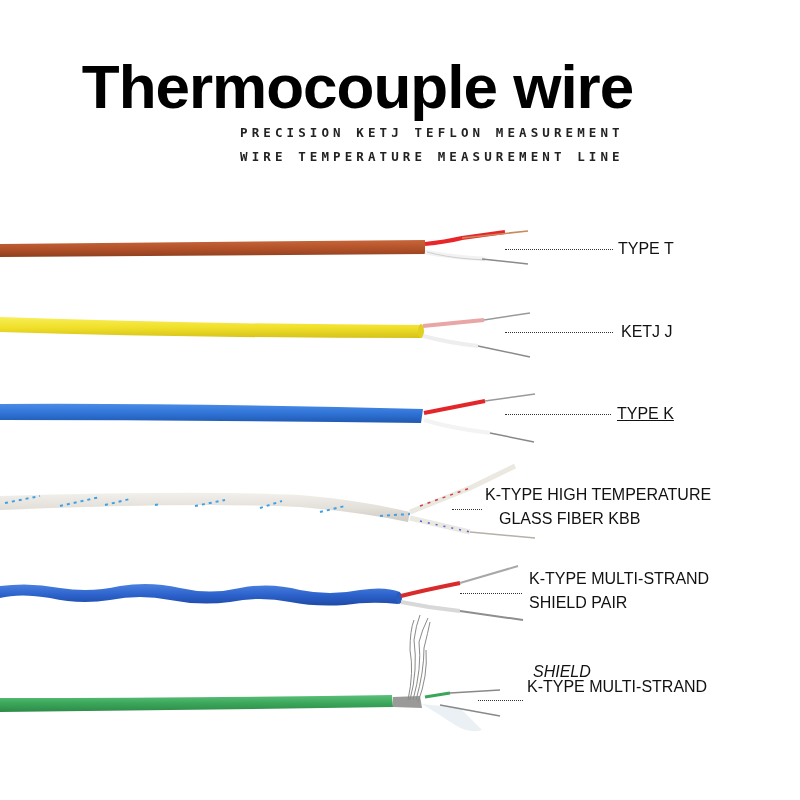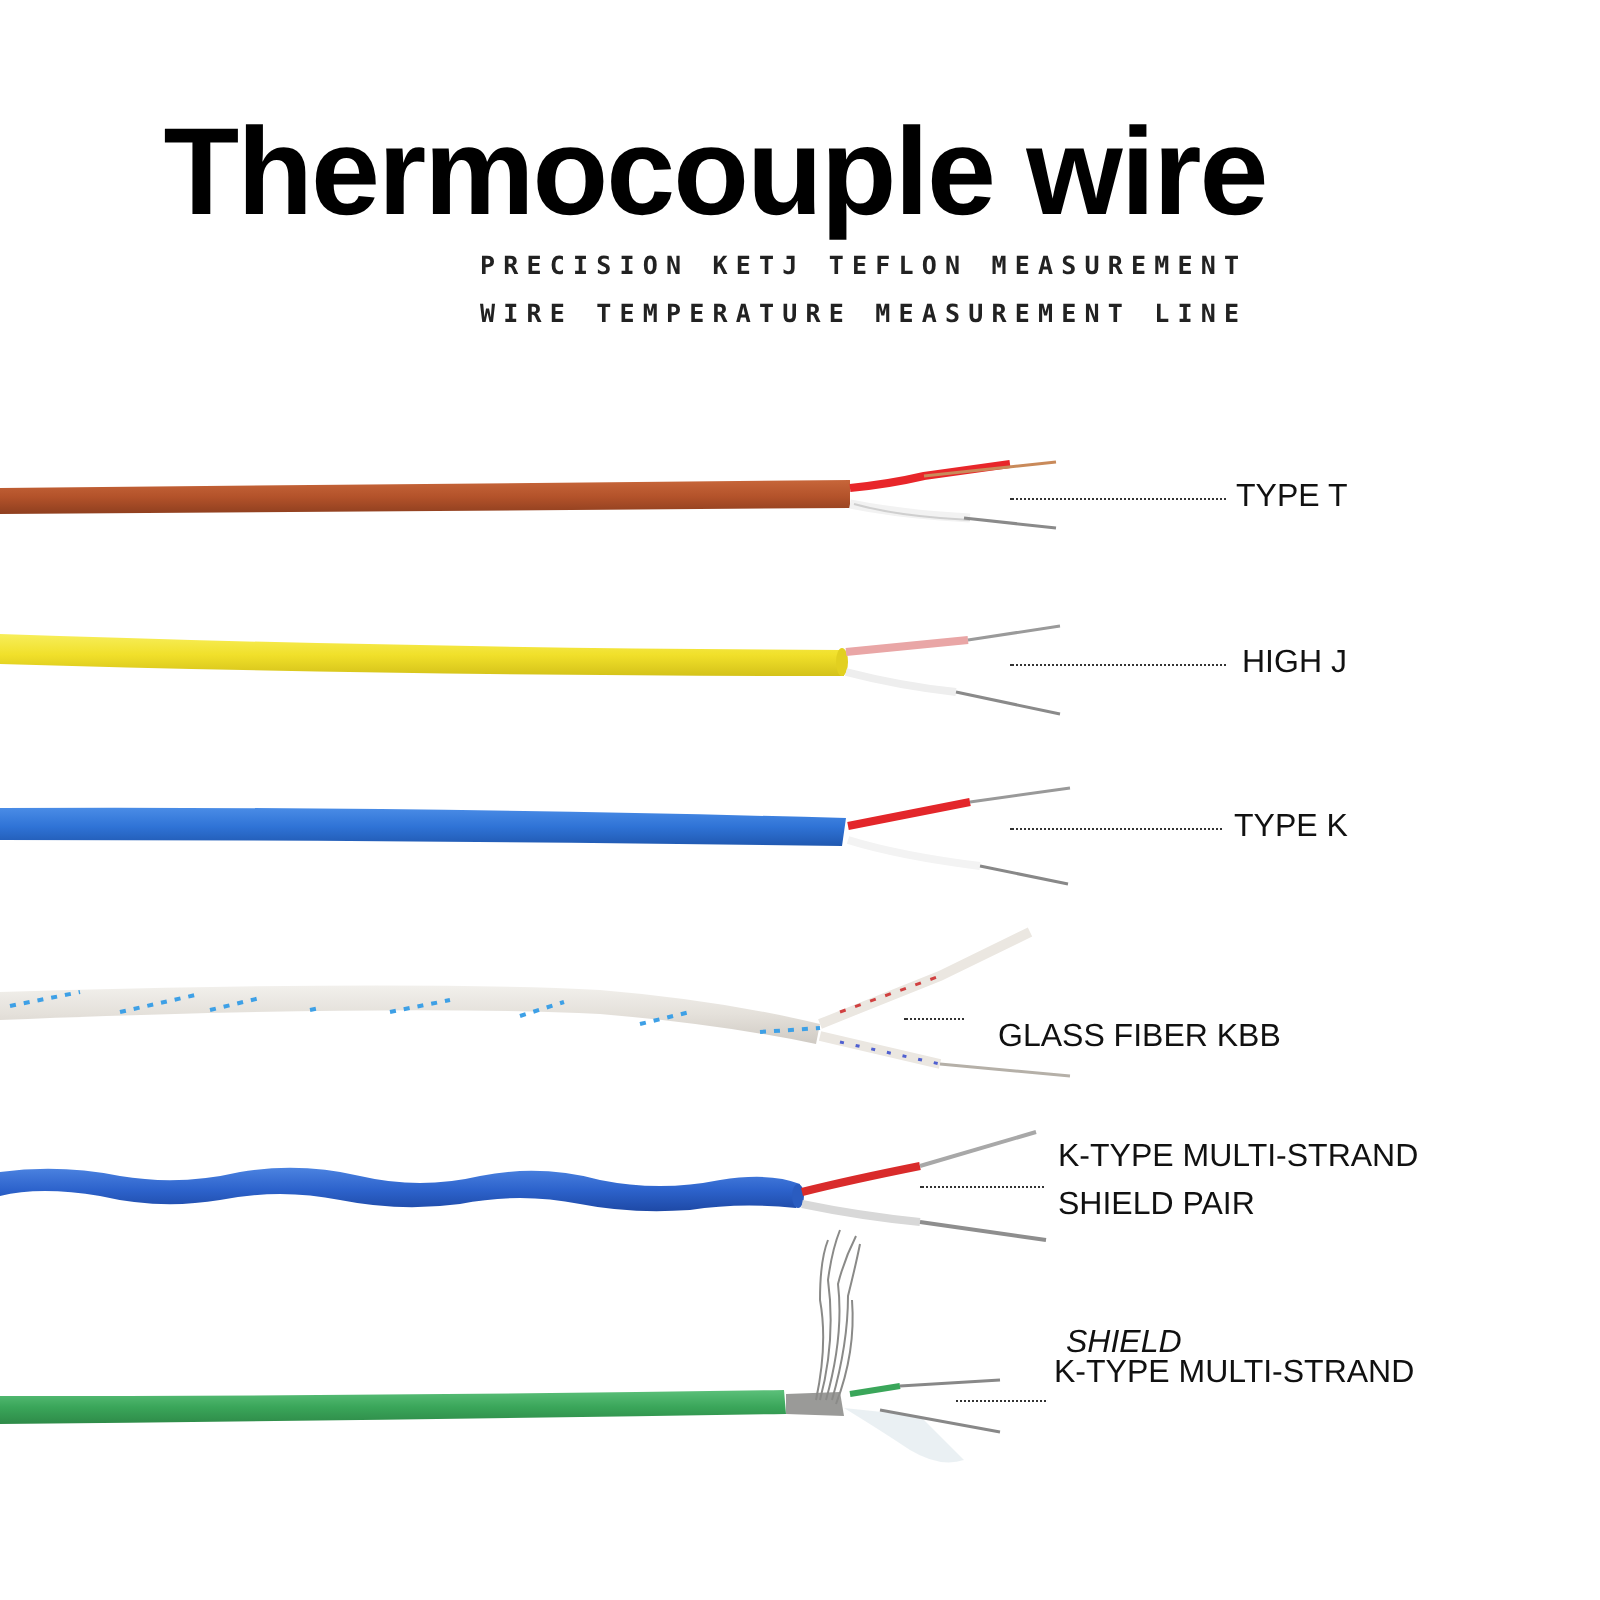--- a/index.html
+++ b/index.html
@@ -142,26 +142,27 @@
       <path d="M425,697 L450,693" stroke="#3aa65a" stroke-width="3" fill="none"></path>
       <path d="M450,693 L500,690" stroke="#888" stroke-width="1.5" fill="none"></path>
       <path d="M440,705 L500,716" stroke="#888" stroke-width="1.5" fill="none"></path>
     </g>
   </svg>
 
   <div class="leader" style="left:505px; top:249px; width:108px;"></div>
   <div class="label" style="left:618px; top:238px;">TYPE T</div>
 
   <div class="leader" style="left:505px; top:332px; width:108px;"></div>
-  <div class="label" style="left:621px; top:321px;">HIGH J</div>
+  <div class="label" style="left:621px; top:321px;">KETJ J</div>
 
   <div class="leader" style="left:505px; top:414px; width:106px;"></div>
-  <div class="label" style="left:617px; top:403px;">TYPE K</div>
+  <div class="label" style="left:617px; top:403px;text-decoration:underline;">TYPE K</div>
 
   <div class="leader" style="left:452px; top:509px; width:30px;"></div>
+  <div class="label" style="left:485px; top:484px;">K-TYPE HIGH TEMPERATURE</div>
   <div class="label" style="left:485px; top:508px;margin-left:14px;">GLASS FIBER KBB</div>
 
   <div class="leader" style="left:460px; top:593px; width:62px;"></div>
   <div class="label" style="left:529px; top:568px;">K-TYPE MULTI-STRAND</div>
   <div class="label" style="left:529px; top:592px;">SHIELD PAIR</div>
 
   <div class="leader" style="left:478px; top:700px; width:45px;"></div>
   <div class="label" style="left:527px; top:676px;">K-TYPE MULTI-STRAND</div>
   <div class="label" style="left:533px; top:661px;font-style:italic;">SHIELD</div>
 

